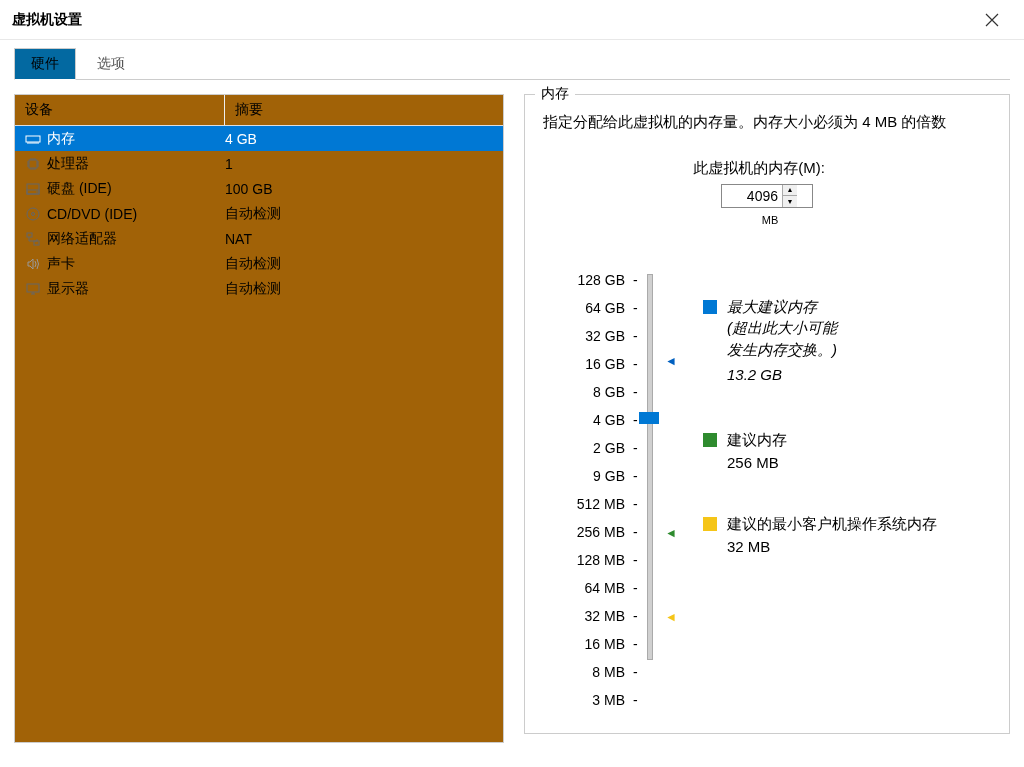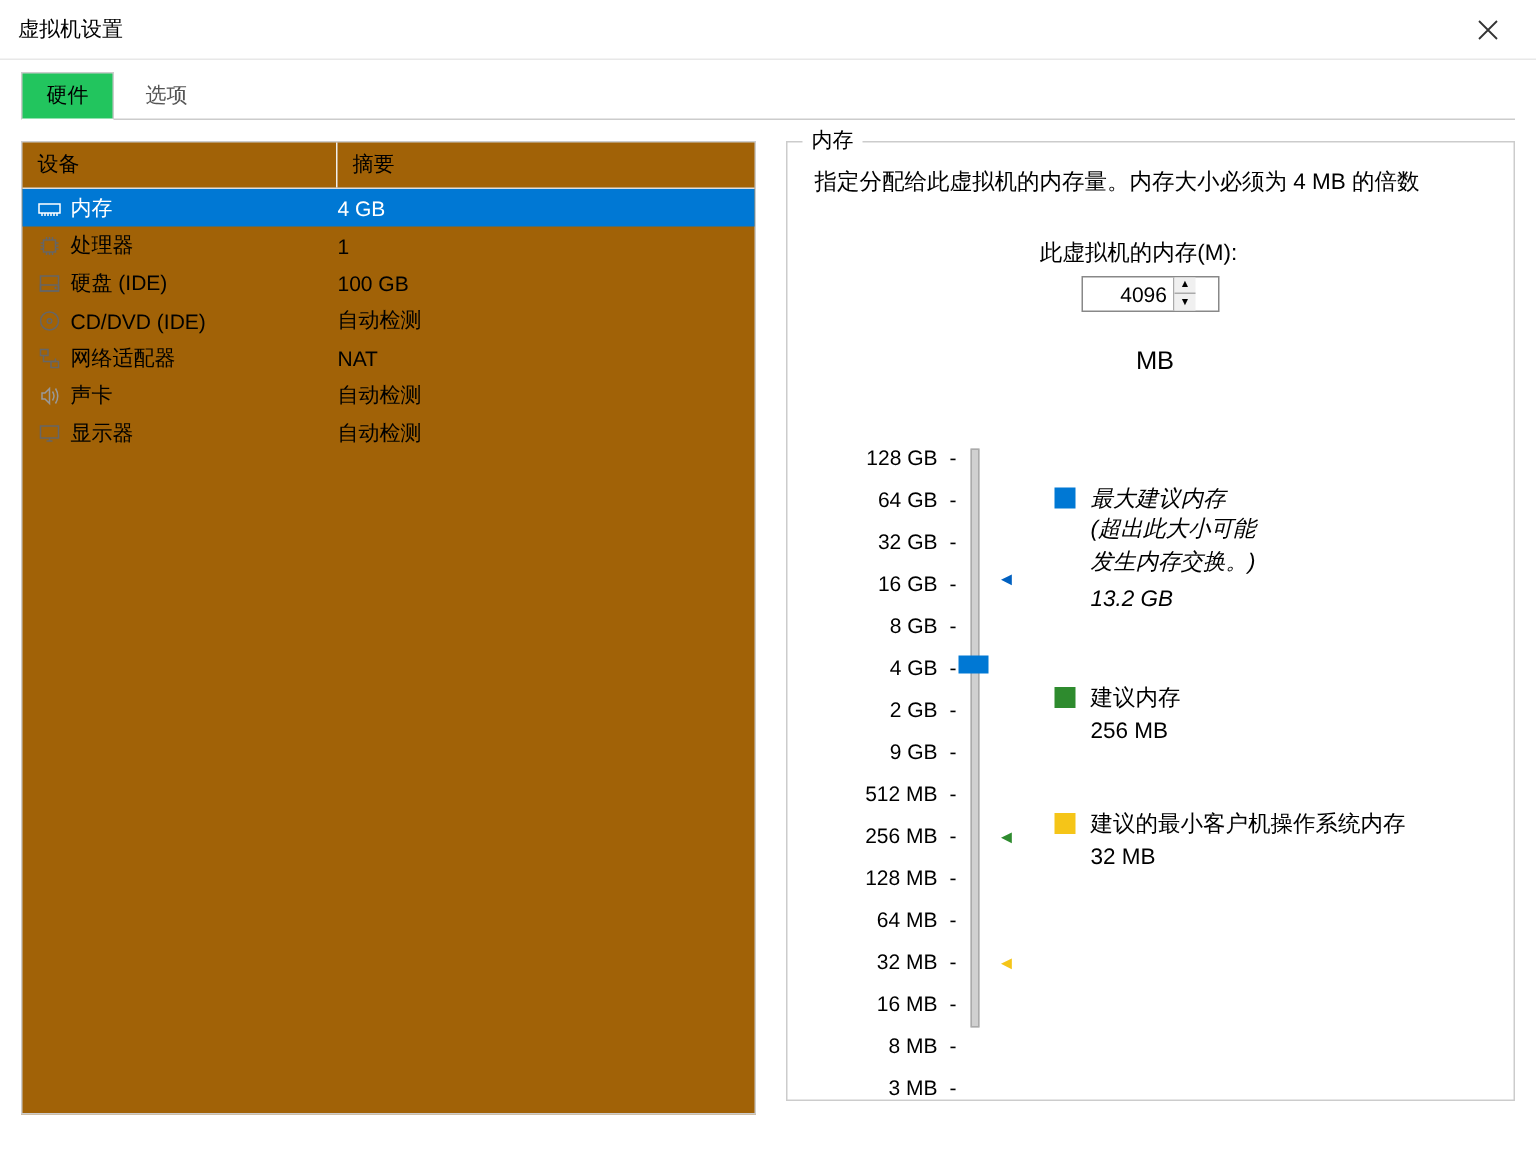--- a/index.html
+++ b/index.html
@@ -1,25 +1,25 @@
 <!DOCTYPE html>
 <html><head>
   <meta charset="utf-8">
   <style>
     * { box-sizing: border-box; margin: 0; padding: 0; font-family: "Microsoft YaHei", "Segoe UI", sans-serif; }
     body { background: #fff; width: 1024px; height: 767px; overflow: hidden; font-size: 14px; color: #000; }
     
     .titlebar { height: 40px; display: flex; align-items: center; padding: 0 12px; border-bottom: 1px solid #e8e8e8; }
-    .titlebar-title { font-size: 14px; flex: 1; }
+    .titlebar-title { font-size: 14px; flex: 1; font-weight: bold; }
     .close-btn { width: 40px; height: 40px; display: flex; align-items: center; justify-content: center; cursor: pointer; }
     .close-btn svg { width: 14px; height: 14px; }
     
     .tabs { display: flex; padding: 8px 14px 0 14px; gap: 4px; }
     .tab { padding: 6px 16px; cursor: pointer; color: #555; border: 1px solid transparent; }
-    .tab.active { border: 1px solid #ccc; border-bottom: 1px solid #fff; background: #22c55e; color: #000; position: relative; z-index: 1; }
+    .tab.active { border: 1px solid #ccc; border-bottom: 1px solid #fff; background: #0369a1; color: #000; position: relative; z-index: 1; }
     .tab-border { height: 1px; background: #ccc; margin: -1px 14px 0 14px; }
     
     .content { display: flex; padding: 14px; gap: 20px; height: calc(100% - 90px); }
     
     .left-panel { width: 490px; border: 1px solid #ccc; background: #a16207; }
     .table-header { display: flex; border-bottom: 1px solid #ddd; }
     .th { padding: 6px 10px; font-size: 14px; }
     .th-device { width: 210px; border-right: 1px solid #eee; }
     .th-summary { flex: 1; }
     
@@ -35,21 +35,21 @@
     .legend { position: absolute; top: -10px; left: 10px; background: #fff; padding: 0 6px; font-size: 14px; }
     .desc-text { margin-bottom: 24px; line-height: 1.7; font-size: 15px; }
     
     .mem-input-row { display: flex; align-items: center; margin-bottom: 40px; gap: 6px; flex-direction: column; }
     .mem-label { margin-right: 16px; font-size: 15px; }
     .mem-input-wrap { position: relative; display: flex; border: 1px solid #888; width: 92px; height: 24px; align-items: center; }
     .mem-input { border: none; width: 60px; text-align: right; padding: 2px 4px; font-size: 14px; outline: none; }
     .spinner { display: flex; flex-direction: column; border-left: 1px solid #aaa; }
     .spinner div { width: 14px; height: 11px; display: flex; align-items: center; justify-content: center; font-size: 7px; cursor: pointer; background: #f0f0f0; line-height: 1; }
     .spinner div:first-child { border-bottom: 1px solid #aaa; }
-    .mb-label { margin-left: 6px; font-size: 17px; margin-top: 17px; }
+    .mb-label { margin-left: 6px; font-size: 11px; }
     
     .slider-area { display: flex; position: relative; height: 430px; }
     .labels-col { width: 90px; text-align: right; padding-right: 8px; }
     .slider-label { height: 28px; line-height: 28px; font-size: 14px; }
     .hyphen-col { width: 10px; }
     .hyphen { height: 28px; line-height: 28px; font-size: 14px; }
     .track-col { width: 40px; position: relative; }
     .track { position: absolute; left: 4px; top: 8px; bottom: 36px; width: 6px; background: #d0d0d0; border: 1px solid #aaa; }
     .slider-thumb { position: absolute; left: -4px; width: 20px; height: 12px; background: #0078d4; cursor: pointer; }
     .marker { position: absolute; left: 22px; font-size: 12px; }

